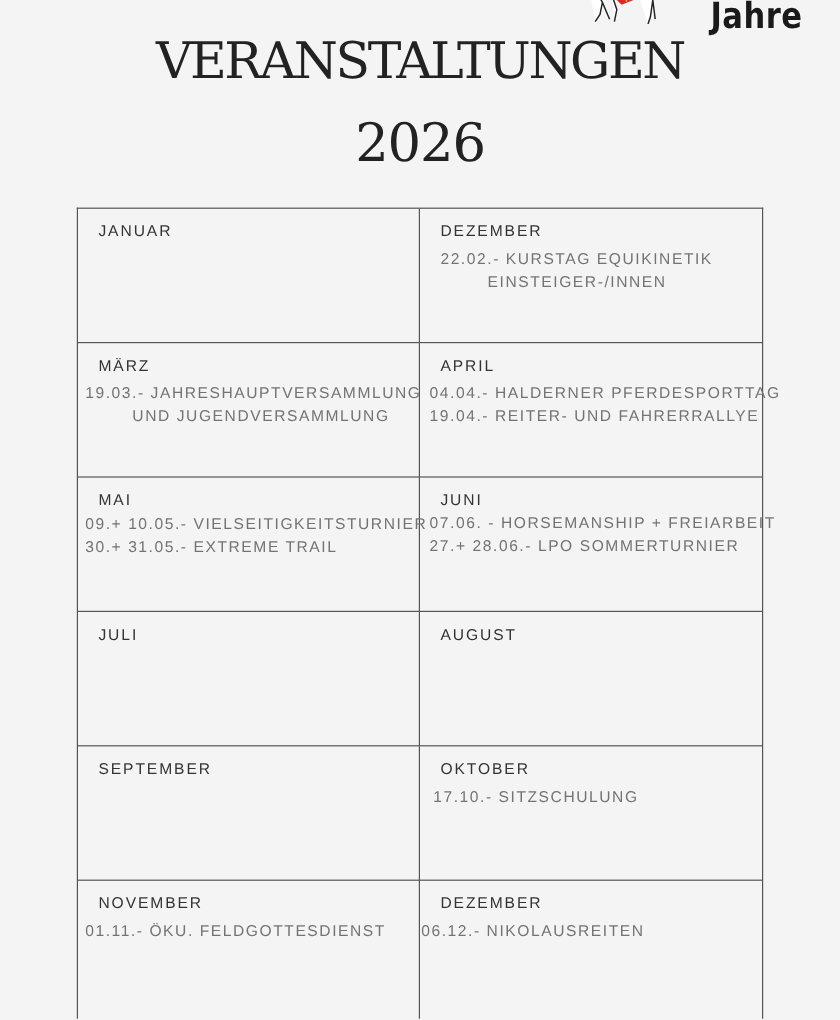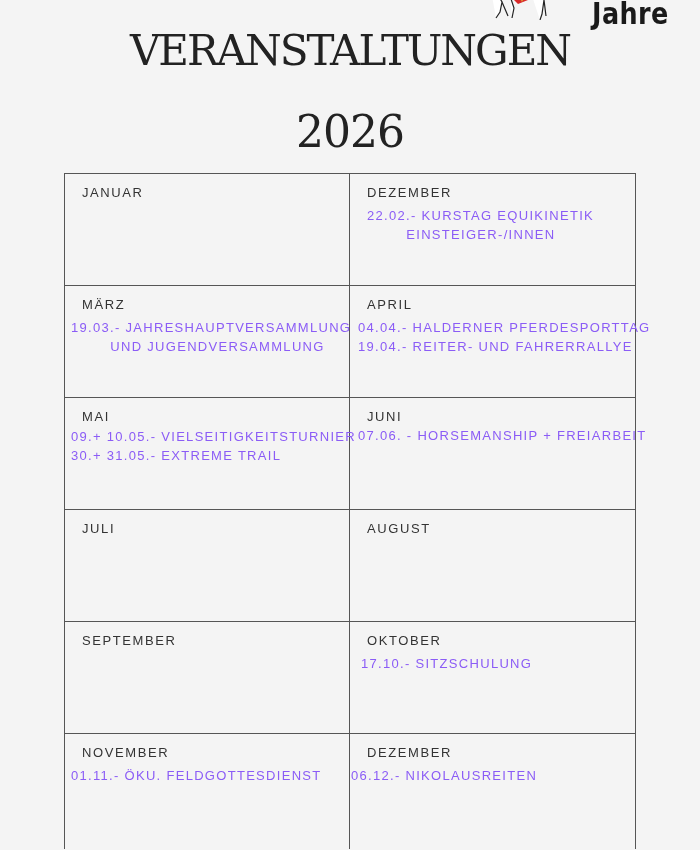--- a/index.html
+++ b/index.html
@@ -18,39 +18,39 @@
     position: absolute; left: 104px; top: 2px;
     font-family: "DejaVu Sans", sans-serif; font-size: 30px; font-weight: bold;
     color: #1a1a1a; letter-spacing: 0.5px; transform: scaleX(0.85); transform-origin: left top;
   }
   .title {
     position: absolute; left: 0; width: 700px; text-align: center;
     font-family: "DejaVu Serif", "Liberation Serif", serif;
     color: #222; font-weight: normal;
   }
   .title.t1 { top: 26px; font-size: 42px; letter-spacing: -2px; }
-  .title.t2 { top: 106px; font-size: 44px; letter-spacing: -1px; }
+  .title.t2 { top: 94px; font-size: 44px; letter-spacing: -1px; }
   .grid {
     position: absolute; left: 64px; top: 173px; width: 570px;
     border: 1px solid #555; border-bottom: none;
     display: grid; grid-template-columns: 285px 285px;
   }
   .cell {
     height: 112px; border-bottom: 1px solid #555; position: relative;
     box-sizing: border-box;
   }
   .cell.left { border-right: 1px solid #555; }
   .cell.last { height: 115px; border-bottom: none; }
   .month {
     position: absolute; left: 17px; top: 11px;
     font-size: 13px; letter-spacing: 1.6px; color: #333;
   }
   .events {
     position: absolute; left: 6px; top: 32px; right: 0;
-    font-size: 13px; letter-spacing: 1.3px; color: #8b5cf6; line-height: 19px;
+    font-size: 13px; letter-spacing: 1.3px; color: #737373; line-height: 19px;
   }
   .ev { white-space: pre; }
 </style>
 </head>
 <body>
 
 <div class="logo">
   <svg class="horse" viewBox="0 0 70 26">
     <path d="M4 2 Q10 0 14 8 L12 18 L8 24 M14 8 L20 22 M22 2 L26 14 L24 24" stroke="#222" stroke-width="1.2" fill="#fff"></path>
     <path d="M20 0 L30 10 L40 6 L44 0 Z" fill="#d92a2a"></path>
@@ -97,20 +97,21 @@
     <div class="month">MAI</div>
     <div class="events" style="top:29px">
       <div class="ev">09.+ 10.05.- VIELSEITIGKEITSTURNIER</div>
       <div class="ev">30.+ 31.05.- EXTREME TRAIL</div>
     </div>
   </div>
   <div class="cell">
     <div class="month">JUNI</div>
     <div class="events" style="top:28px; left:8px">
       <div class="ev">07.06. - HORSEMANSHIP + FREIARBEIT</div>
+      <div class="ev">27.+ 28.06.- LPO SOMMERTURNIER</div>
     </div>
   </div>
 
   <div class="cell left">
     <div class="month">JULI</div>
   </div>
   <div class="cell">
     <div class="month">AUGUST</div>
   </div>
 

